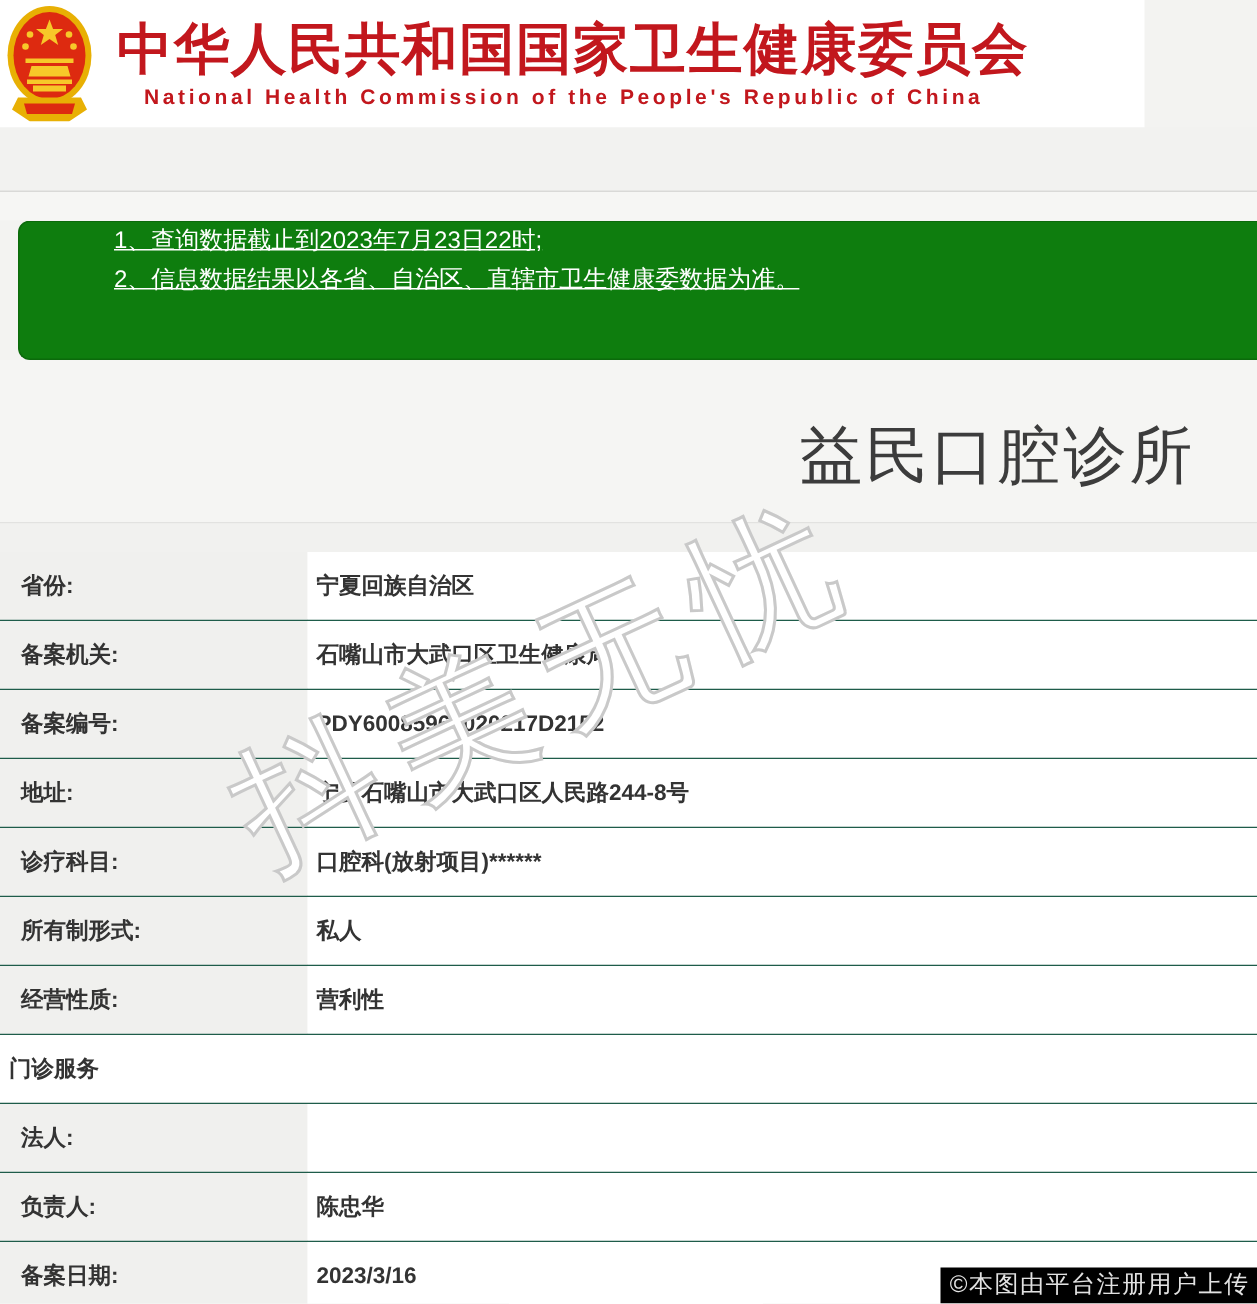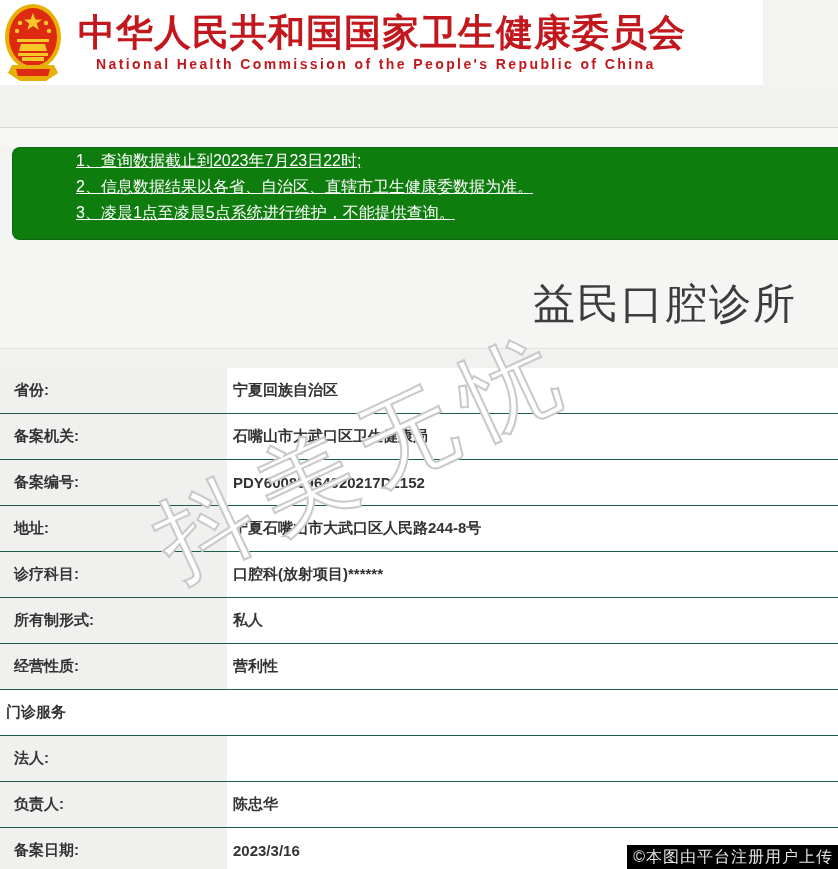--- a/index.html
+++ b/index.html
@@ -28,21 +28,21 @@
 
   
   .content{position:absolute;left:0;top:240px;width:838px;height:629px;background:#f5f5f3;}
   .record-title{position:absolute;left:533px;top:276px;font-size:42px;color:#3c3c3c;
                 letter-spacing:2px;white-space:nowrap;text-align:right;}
   .title-divider{position:absolute;left:0;top:348px;width:838px;height:1px;background:#e2e2e0;}
   .pre-table-strip{position:absolute;left:0;top:349px;width:838px;height:19px;background:#f1f1ef;}
 
   .table{position:absolute;left:0;top:368px;width:838px;}
   .row{display:flex;height:46px;box-sizing:border-box;border-bottom:1px solid #1e5c4a;}
-  .cell-label{width:227px;box-sizing:border-box;background:#f0f0ee;display:flex;align-items:center;
+  .cell-label{width:205px;box-sizing:border-box;background:#f0f0ee;display:flex;align-items:center;
               padding-left:14px;font-size:15px;font-weight:bold;color:#333333;}
   .cell-value{flex:1;background:#ffffff;display:flex;align-items:center;padding-left:6px;
               font-size:15px;color:#333333;font-weight:bold;}
 
   
   .watermark{position:absolute;left:152px;top:468px;transform:rotate(-25deg);
              transform-origin:48px 48px;font-size:95px;letter-spacing:16px;white-space:nowrap;
              color:#ffffff;-webkit-text-stroke:2px #c9c9c9;
              text-shadow:0 0 1px #cccccc;pointer-events:none;z-index:5;}
 
@@ -75,21 +75,20 @@
     <div class="title-en">National Health Commission of the People's Republic of China</div>
   </div>
 
   <div class="band-upper"></div>
   <div class="band-lower"></div>
 
   <div class="notice">
     <div class="notice-inner">
       <p class="notice-line">1、查询数据截止到2023年7月23日22时;</p>
       <p class="notice-line">2、信息数据结果以各省、自治区、直辖市卫生健康委数据为准。</p>
-      <p class="notice-line">3、凌晨1点至凌晨5点系统进行维护，不能提供查询。</p>
     </div>
   </div>
 
   <div class="content"></div>
   <div class="record-title">益民口腔诊所</div>
   <div class="title-divider"></div>
   <div class="pre-table-strip"></div>
 
   <div class="table">
     <div class="row">

